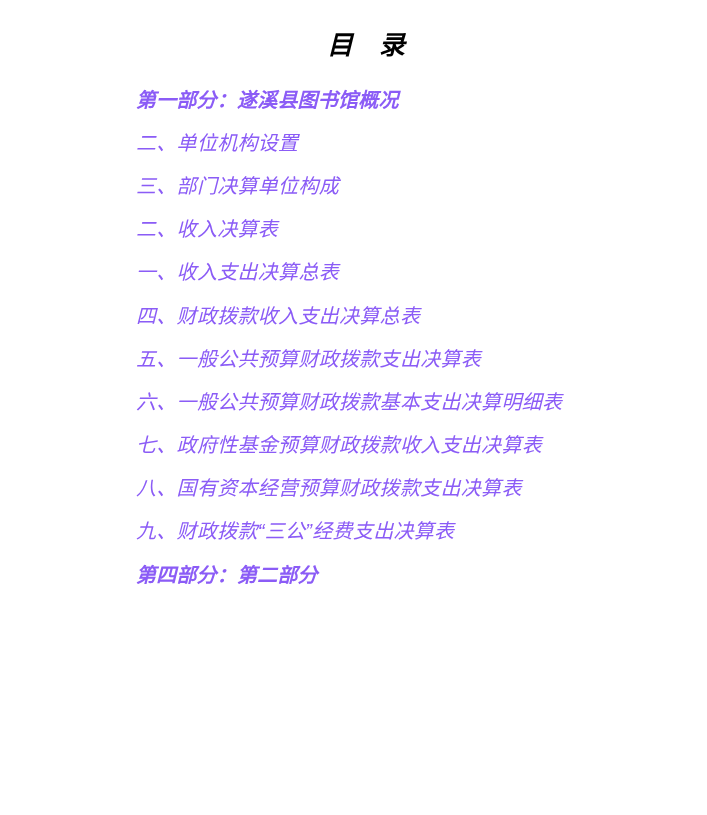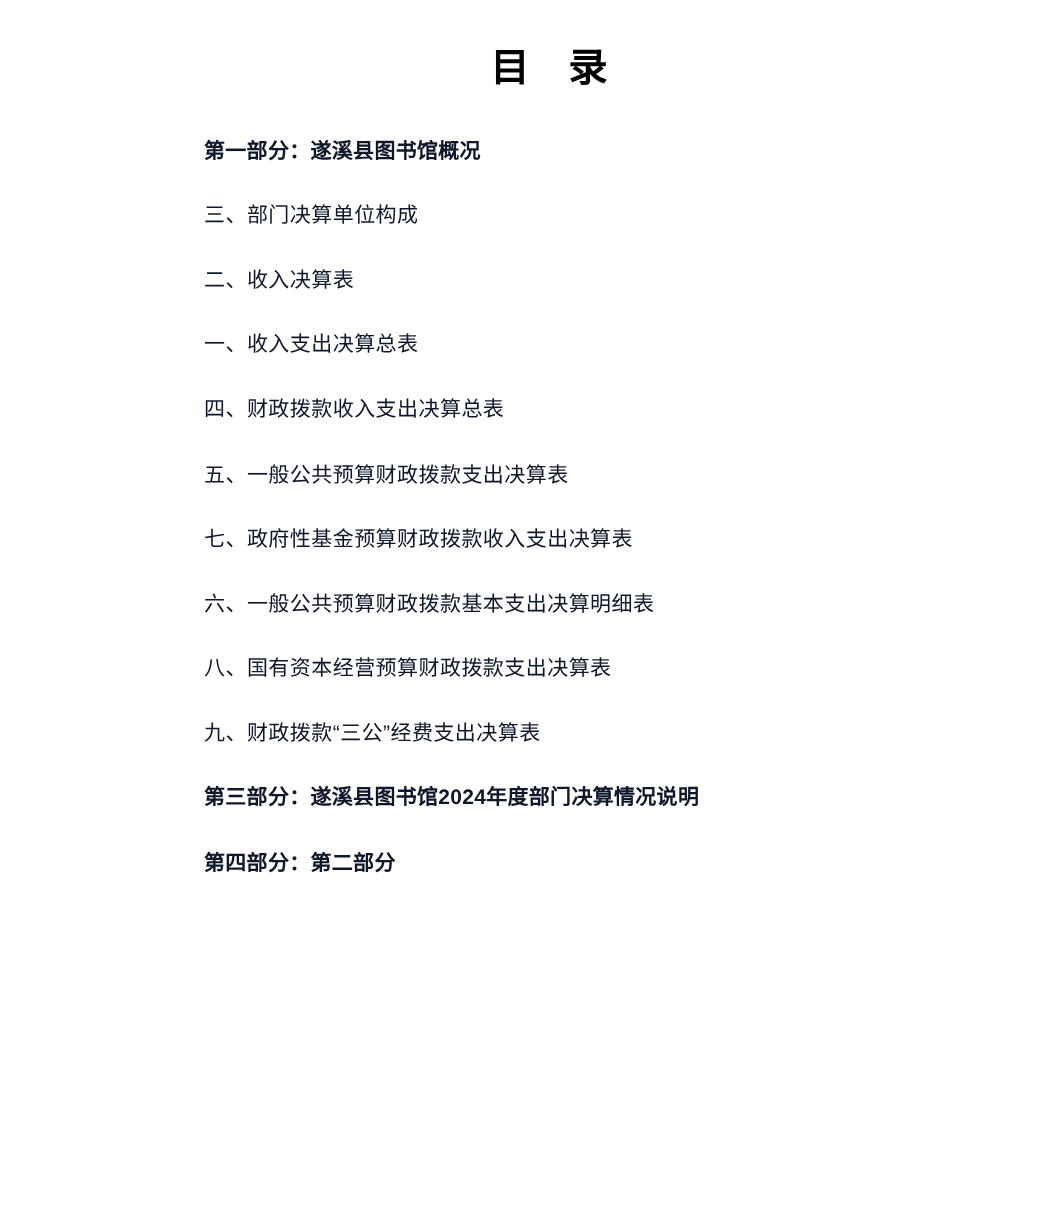--- a/index.html
+++ b/index.html
@@ -12,20 +12,21 @@
     background: #ffffff;
     overflow: hidden;
     font-family: "Liberation Sans", sans-serif;
     color: #000000;
   }
   .page {
     position: relative;
     width: 707px;
     height: 815px;
     background: #ffffff;
+    font-style: italic;
   }
   .content {
     margin-left: 136px;
     width: 460px;
   }
   .doc-title {
     margin: 0;
     padding-top: 31px;
     text-align: center;
     font-family: "Liberation Serif", serif;
@@ -34,46 +35,46 @@
     line-height: 30px;
     color: #000000;
   }
   .toc {
     margin-top: 17px;
   }
   .toc-line {
     height: 43.2px;
     display: flex;
     align-items: center;
-    font-size: 14px;
+    font-size: 20px;
     line-height: 1;
     white-space: nowrap;
-    color: #0f172a;
+    color: #8b5cf6;
     letter-spacing: 0.3px;
     text-align: center;
   }
   .toc-line.part {
     font-weight: bold;
     letter-spacing: 0.2px;
   }
 </style>
 </head>
 <body>
 
 <div class="page">
   <div class="content">
     <h1 class="doc-title">目　录</h1>
     <div class="toc">
       <div class="toc-line part">第一部分：遂溪县图书馆概况</div>
+      <div class="toc-line item">二、单位机构设置</div>
       <div class="toc-line item">三、部门决算单位构成</div>
       <div class="toc-line item">二、收入决算表</div>
       <div class="toc-line item">一、收入支出决算总表</div>
       <div class="toc-line item">四、财政拨款收入支出决算总表</div>
       <div class="toc-line item">五、一般公共预算财政拨款支出决算表</div>
+      <div class="toc-line item">六、一般公共预算财政拨款基本支出决算明细表</div>
       <div class="toc-line item">七、政府性基金预算财政拨款收入支出决算表</div>
-      <div class="toc-line item">六、一般公共预算财政拨款基本支出决算明细表</div>
       <div class="toc-line item">八、国有资本经营预算财政拨款支出决算表</div>
       <div class="toc-line item">九、财政拨款“三公”经费支出决算表</div>
-      <div class="toc-line part">第三部分：遂溪县图书馆2024年度部门决算情况说明</div>
       <div class="toc-line part">第四部分：第二部分</div>
     </div>
   </div>
 </div>
 
 </body></html>

